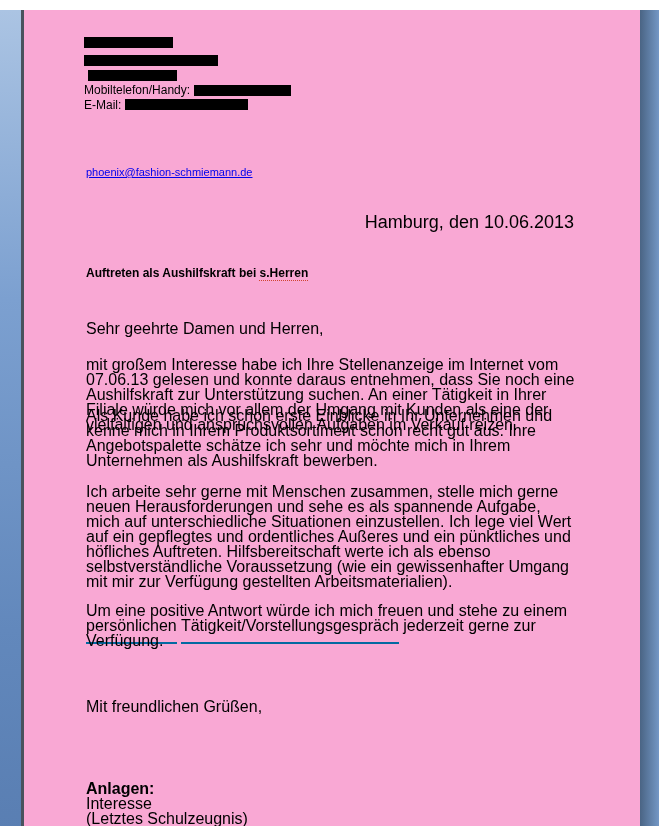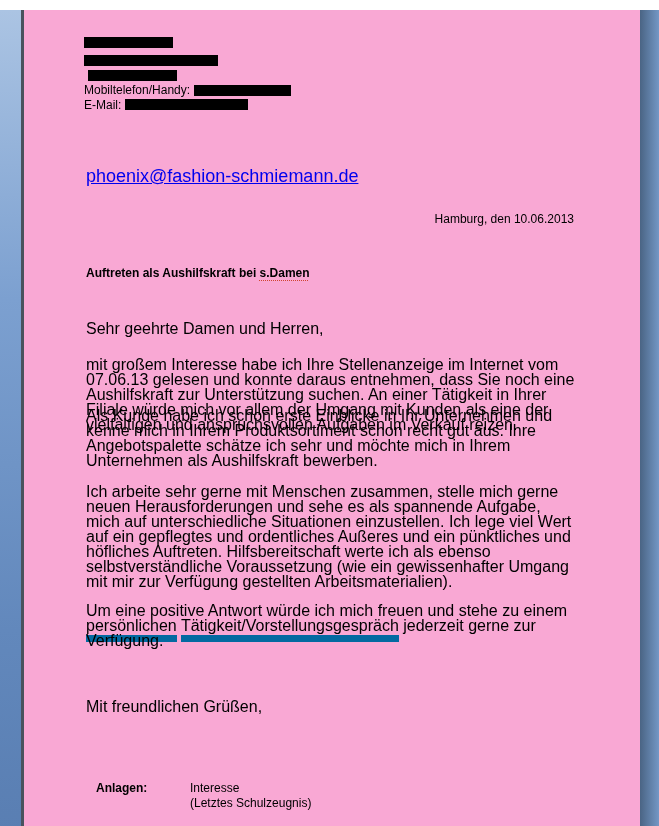--- a/index.html
+++ b/index.html
@@ -15,32 +15,32 @@
   .border-right{
     position:absolute;right:0;top:0;width:19px;height:826px;
     background:linear-gradient(to right,#4a6484 0%,#7397c5 100%);
   }
   .sender-block{position:absolute;left:84px;top:25px;font-size:12px;}
   .sender-row{height:14.6px;display:flex;align-items:center;gap:4px;white-space:nowrap;}
   .sender-row.first{margin-bottom:4px;}
   .redact{display:inline-block;height:11px;background:#000;}
   .w1{width:89px}.w2{width:134px}.w3{width:89px;margin-left:4px}.w4{width:97px}.w5{width:123px}
   .email-link{
-    position:absolute;left:86px;top:156px;font-size:18px;
+    position:absolute;left:86px;top:156px;font-size:11px;
     color:#0000ee;text-decoration:underline;cursor:pointer;
   }
-  .dateline{position:absolute;left:86px;top:202px;width:488px;text-align:right;font-size:12px;}
+  .dateline{position:absolute;left:86px;top:202px;width:488px;text-align:right;font-size:18px;}
   .subject{position:absolute;left:86px;top:256px;font-size:12px;font-weight:bold;}
   .spellcheck{
     text-decoration:underline dotted #d1442f;
     text-decoration-thickness:1px;text-underline-offset:3px;
   }
   .para{position:absolute;left:86px;width:489px;font-size:16px;line-height:15px;}
-  .red-underline{border-bottom:7px solid #0369a1;padding-bottom:1px;}
-  .enclosures{position:absolute;left:96px;top:771px;display:flex;font-size:12px;line-height:15px;}
+  .red-underline{border-bottom:2px solid #0369a1;padding-bottom:8px;}
+  .enclosures{position:absolute;left:86px;top:771px;display:flex;font-size:16px;line-height:15px;flex-direction:column;}
   .enc-label{font-weight:bold;width:94px;}
 </style>
 </head>
 <body>
 
 <div class="page">
   <div class="border-left"></div>
   <div class="border-right"></div>
 
   <div class="sender-block">
@@ -60,21 +60,21 @@
     <div class="sender-row">
       <span>E-Mail:</span>
       <span class="redact w5"></span>
     </div>
   </div>
 
   <a class="email-link">phoenix@fashion-schmiemann.de</a>
 
   <div class="dateline">Hamburg, den 10.06.2013</div>
 
-  <div class="subject"><span>Auftreten als Aushilfskraft bei </span><span class="spellcheck">s.Damen</span></div>
+  <div class="subject"><span>Auftreten als Aushilfskraft bei </span><span class="spellcheck">s.Herren</span></div>
 
   <div class="para" style="top:311px">Sehr geehrte Damen und Herren,</div>
 
   <div class="para" style="top:347px">mit großem Interesse habe ich Ihre Stellenanzeige im Internet vom 07.06.13 gelesen und konnte daraus entnehmen, dass Sie noch eine Aushilfskraft zur Unterstützung suchen. An einer Tätigkeit in Ihrer Filiale würde mich vor allem der Umgang mit Kunden als eine der vielfältigen und anspruchsvollen Aufgaben im Verkauf reizen.</div>
 
   <div class="para" style="top:398px">Als Kunde habe ich schon erste Einblicke in Ihr Unternehmen und kenne mich in Ihrem Produktsortiment schon recht gut aus. Ihre Angebotspalette schätze ich sehr und möchte mich in Ihrem Unternehmen als Aushilfskraft bewerben.</div>
 
   <div class="para" style="top:474px">Ich arbeite sehr gerne mit Menschen zusammen, stelle mich gerne neuen Herausforderungen und sehe es als spannende Aufgabe, mich auf unterschiedliche Situationen einzustellen. Ich lege viel Wert auf ein gepflegtes und ordentliches Außeres und ein pünktliches und höfliches Auftreten. Hilfsbereitschaft werte ich als ebenso selbstverständliche Voraussetzung (wie ein gewissenhafter Umgang mit mir zur Verfügung gestellten Arbeitsmaterialien).</div>
 
   <div class="para" style="top:593px"><span>Um eine positive Antwort würde ich mich freuen und stehe zu einem </span><span class="red-underline">persönlichen</span> <span class="red-underline">Tätigkeit/Vorstellungsgespräch</span><span> jederzeit gerne zur Verfügung.</span></div>

